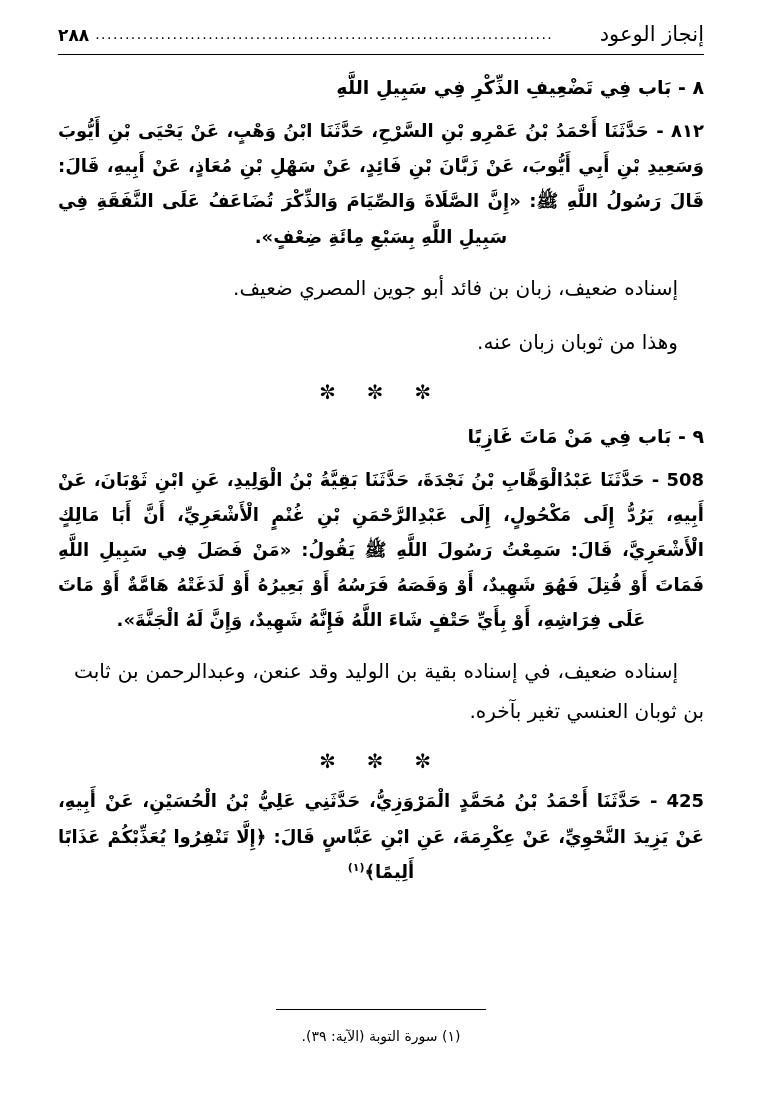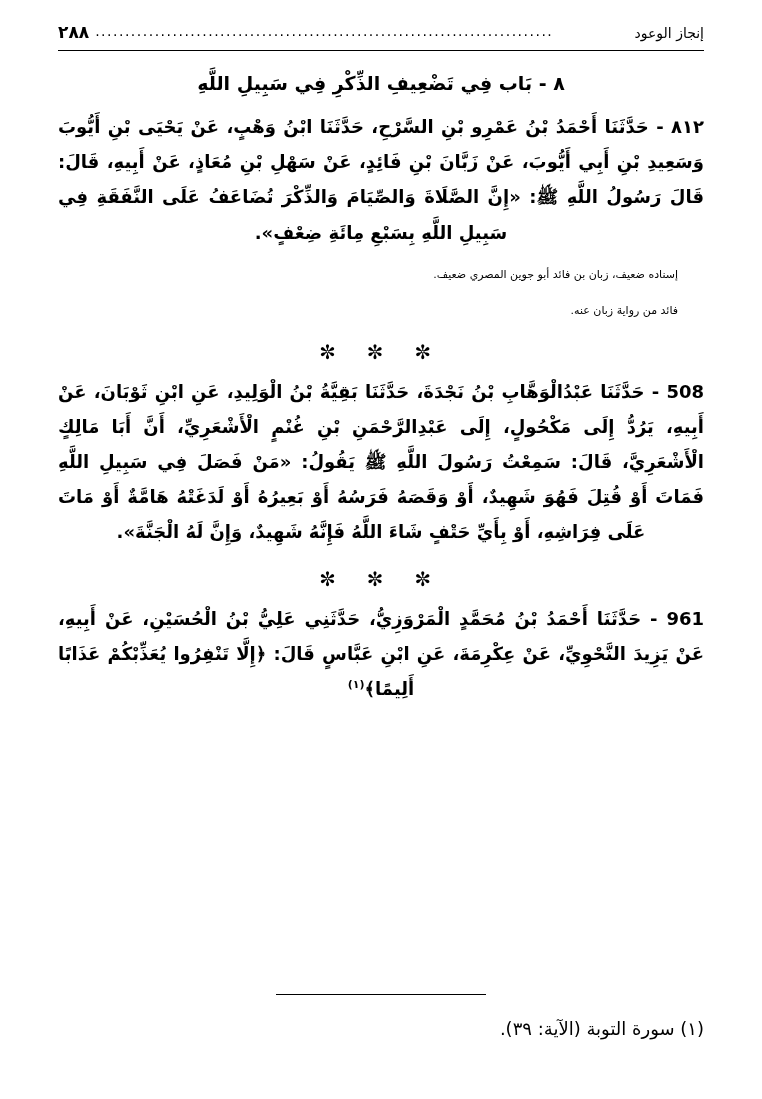--- a/index.html
+++ b/index.html
@@ -45,32 +45,31 @@
     overflow: hidden;
     white-space: nowrap;
     font-size: 14px;
     letter-spacing: 1.5px;
     color: #000;
     direction: ltr;
     text-align: left;
     transform: translateY(-2px);
   }
   .header-title {
-    font-size: 14px;
+    font-size: 21px;
     white-space: nowrap;
   }
   .header-rule {
     border: none;
     border-top: 1px solid #000;
     margin: 0 0 14px 0;
   }
 
   
   .chapter-title {
-    text-align: center;
     font-size: 19px;
     font-weight: bold;
     margin: 16px 0 10px 0;
     line-height: 1.7;
     letter-spacing: 0.3px;
   }
 
   
   .hadith {
     font-size: 18px;
@@ -82,21 +81,21 @@
   }
   .hadith .num {
     font-weight: bold;
   }
   .hadith .matn {
     font-weight: bold;
   }
 
   
   .commentary {
-    font-size: 11px;
+    font-size: 20px;
     line-height: 2.0;
     text-align: justify;
     text-align-last: right;
     margin: 14px 0 0 16px;
     text-indent: 26px;
   }
 
   
   .separator {
     text-align: center;
@@ -113,21 +112,22 @@
     left: 58px;
     bottom: 36px;
   }
   .footnote-rule {
     border: none;
     border-top: 1px solid #000;
     width: 210px;
     margin: 0 auto 8px auto;
   }
   .footnote {
-    font-size: 18px;
+    text-align: center;
+    font-size: 14px;
     line-height: 1.8;
   }
   sup.fn {
     font-size: 11px;
     vertical-align: super;
   }
 </style>
 </head>
 <body>
 
@@ -142,37 +142,39 @@
 
   <h2 class="chapter-title">٨ - بَاب فِي تَضْعِيفِ الذِّكْرِ فِي سَبِيلِ اللَّهِ</h2>
 
   <p class="hadith">
     <span class="num">٨١٢ -</span>
     <span>حَدَّثَنَا أَحْمَدُ بْنُ عَمْرِو بْنِ السَّرْحِ، حَدَّثَنَا ابْنُ وَهْبٍ، عَنْ يَحْيَى بْنِ أَيُّوبَ وَسَعِيدِ بْنِ أَبِي أَيُّوبَ، عَنْ زَبَّانَ بْنِ فَائِدٍ، عَنْ سَهْلِ بْنِ مُعَاذٍ، عَنْ أَبِيهِ، قَالَ: قَالَ رَسُولُ اللَّهِ ﷺ:</span>
     <span class="matn">«إِنَّ الصَّلَاةَ وَالصِّيَامَ وَالذِّكْرَ تُضَاعَفُ عَلَى النَّفَقَةِ فِي سَبِيلِ اللَّهِ بِسَبْعِ مِائَةِ ضِعْفٍ».</span>
   </p>
 
   <p class="commentary">إسناده ضعيف، زبان بن فائد أبو جوين المصري ضعيف.</p>
-  <p class="commentary">فائد من رواية زبان عنه.</p>
+  <p class="commentary">وهذا من ثوبان زبان عنه.</p>
 
   <div class="separator">✼ ✼ ✼</div>
 
+  <h2 class="chapter-title">٩ - بَاب فِي مَنْ مَاتَ غَازِيًا</h2>
 
   <p class="hadith">
     <span class="num">508 -</span>
     <span>حَدَّثَنَا عَبْدُالْوَهَّابِ بْنُ نَجْدَةَ، حَدَّثَنَا بَقِيَّةُ بْنُ الْوَلِيدِ، عَنِ ابْنِ ثَوْبَانَ، عَنْ أَبِيهِ، يَرُدُّ إِلَى مَكْحُولٍ، إِلَى عَبْدِالرَّحْمَنِ بْنِ غُنْمٍ الْأَشْعَرِيِّ، أَنَّ أَبَا مَالِكٍ الْأَشْعَرِيَّ، قَالَ: سَمِعْتُ رَسُولَ اللَّهِ ﷺ يَقُولُ:</span>
     <span class="matn">«مَنْ فَصَلَ فِي سَبِيلِ اللَّهِ فَمَاتَ أَوْ قُتِلَ فَهُوَ شَهِيدٌ، أَوْ وَقَصَهُ فَرَسُهُ أَوْ بَعِيرُهُ أَوْ لَدَغَتْهُ هَامَّةٌ أَوْ مَاتَ عَلَى فِرَاشِهِ، أَوْ بِأَيِّ حَتْفٍ شَاءَ اللَّهُ فَإِنَّهُ شَهِيدٌ، وَإِنَّ لَهُ الْجَنَّةَ».</span>
   </p>
 
+  <p class="commentary">إسناده ضعيف، في إسناده بقية بن الوليد وقد عنعن، وعبدالرحمن بن ثابت بن ثوبان العنسي تغير بآخره.</p>
 
   <div class="separator">✼ ✼ ✼</div>
 
 
   <p class="hadith">
-    <span class="num">961 -</span>
+    <span class="num">425 -</span>
     <span>حَدَّثَنَا أَحْمَدُ بْنُ مُحَمَّدٍ الْمَرْوَزِيُّ، حَدَّثَنِي عَلِيُّ بْنُ الْحُسَيْنِ، عَنْ أَبِيهِ، عَنْ يَزِيدَ النَّحْوِيِّ، عَنْ عِكْرِمَةَ، عَنِ ابْنِ عَبَّاسٍ قَالَ:</span>
     <span class="matn">﴿إِلَّا تَنْفِرُوا يُعَذِّبْكُمْ عَذَابًا أَلِيمًا﴾</span><sup class="fn">(١)</sup>
   </p>
 
   <div class="footnote-area">
     <hr class="footnote-rule">
     <p class="footnote">
       <span>(١)</span>
       <span>سورة التوبة (الآية: ٣٩).</span>
     </p>

